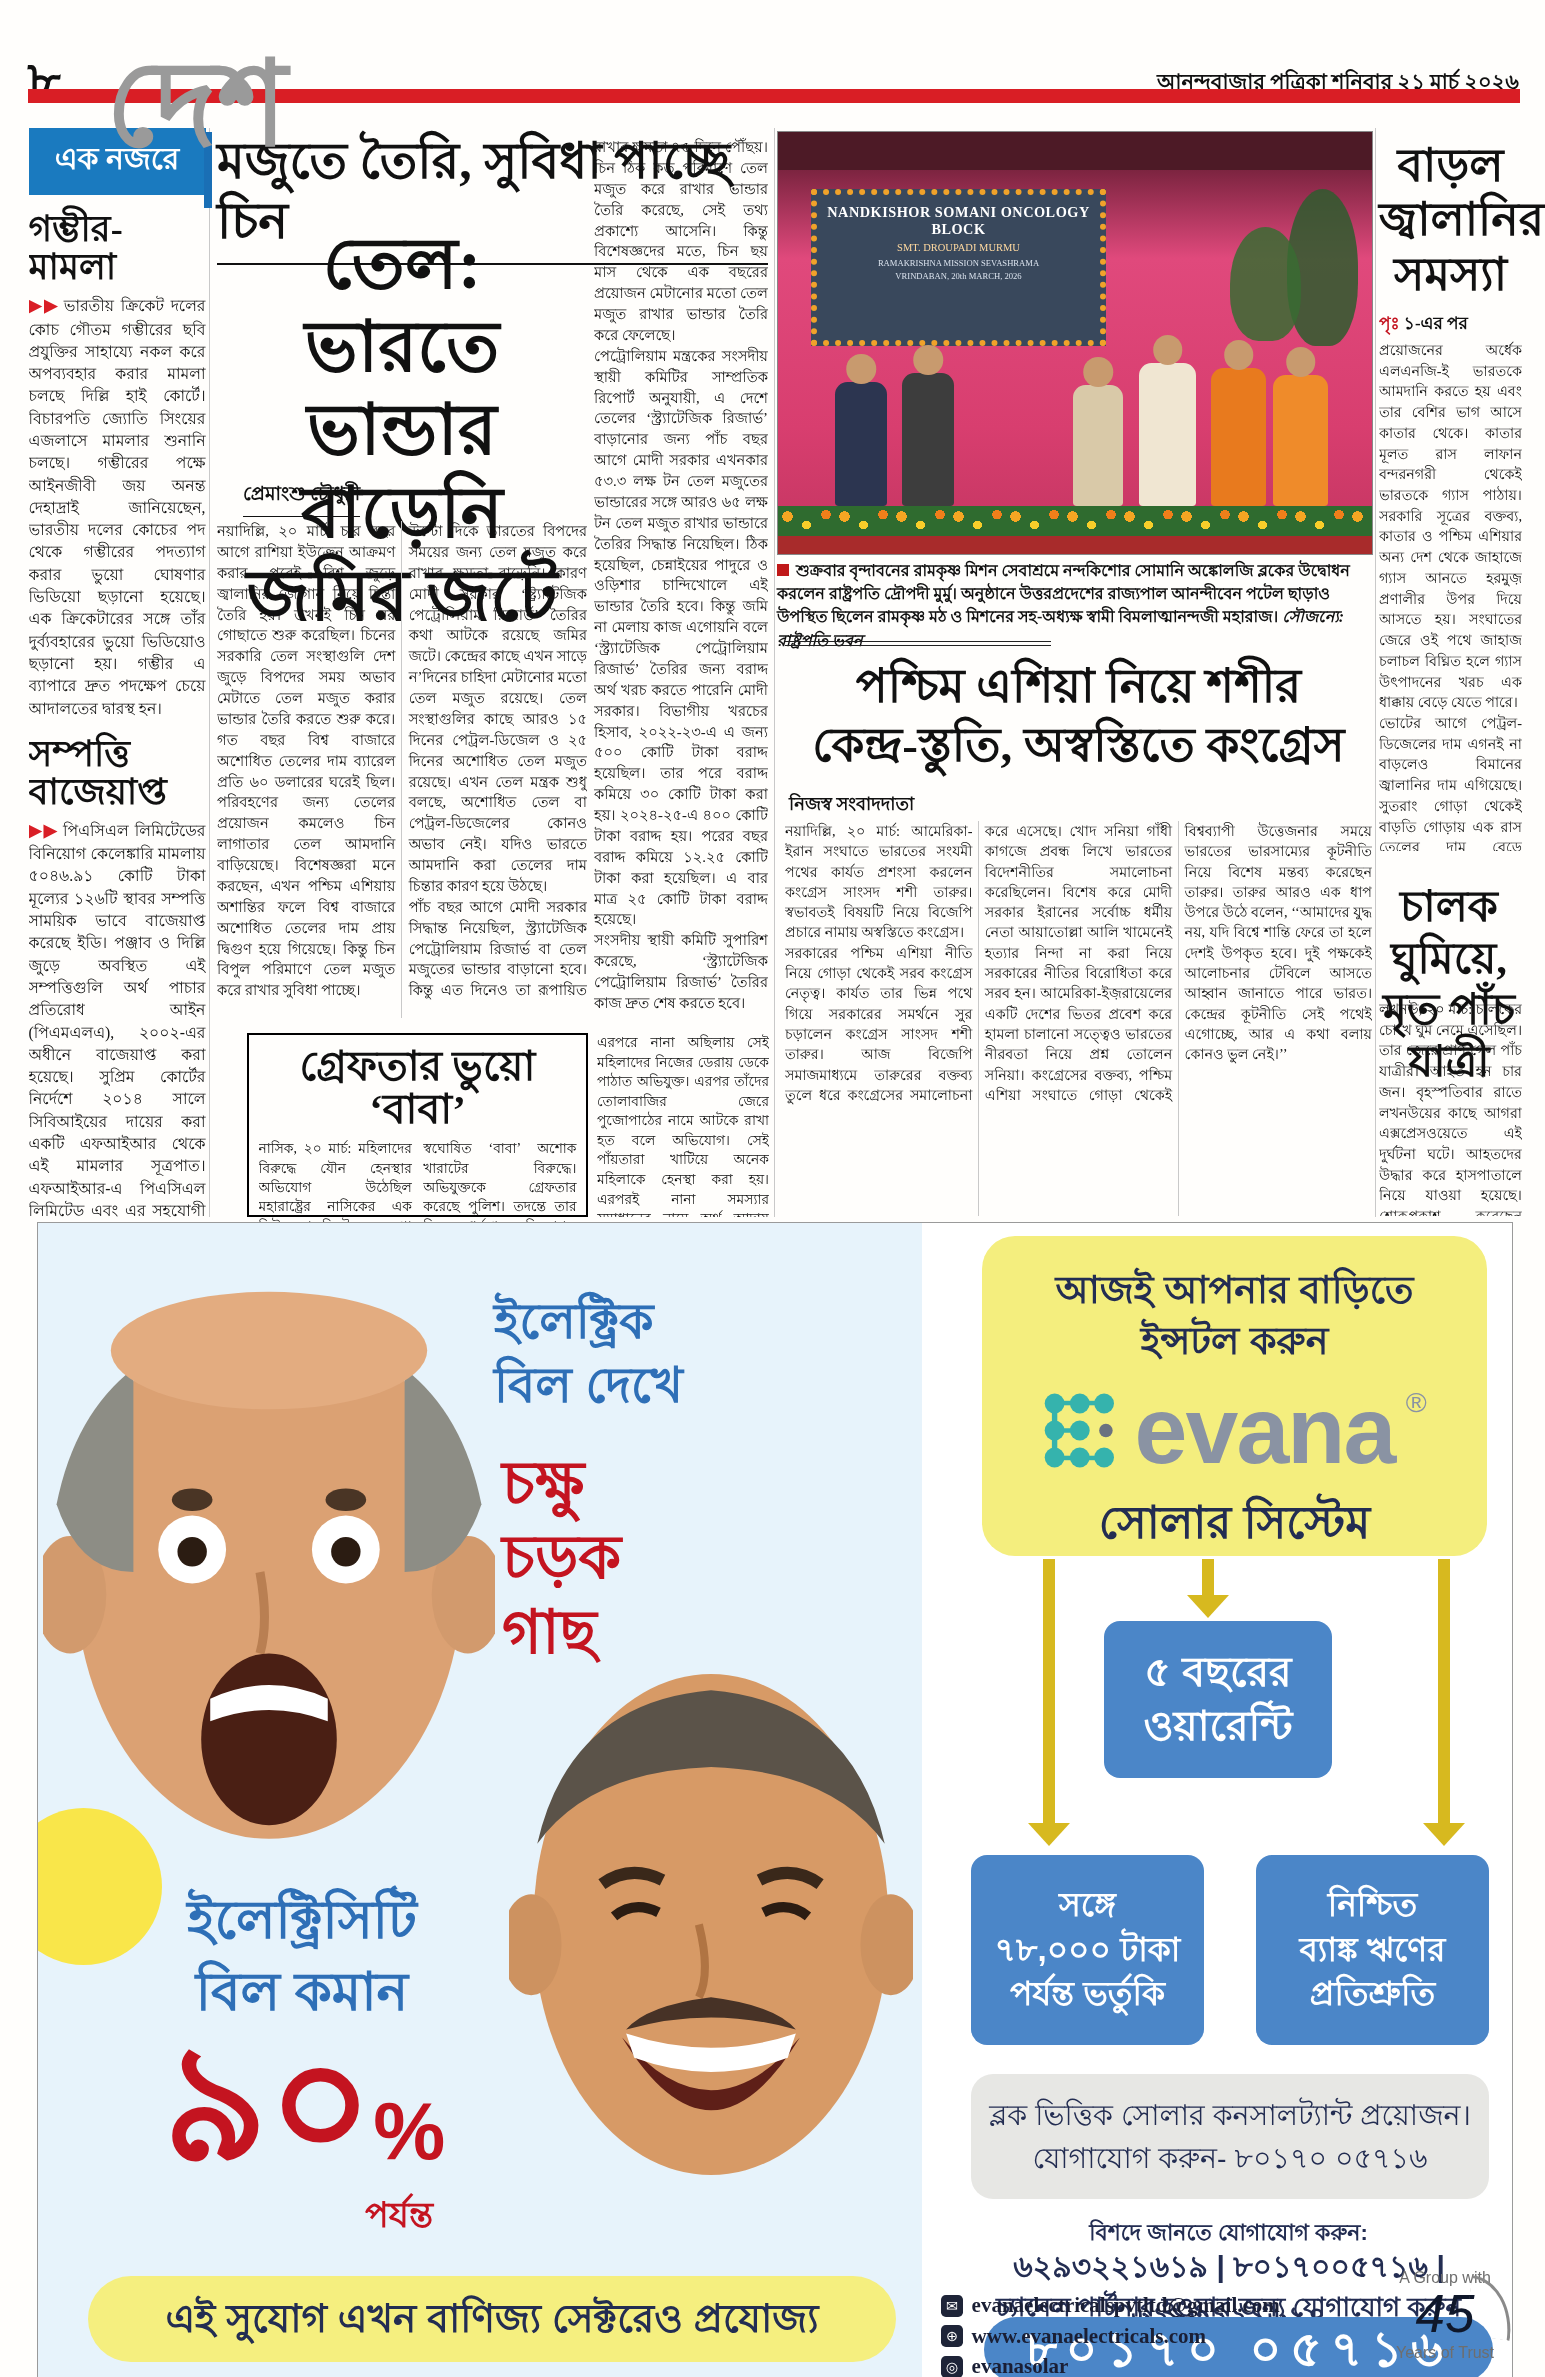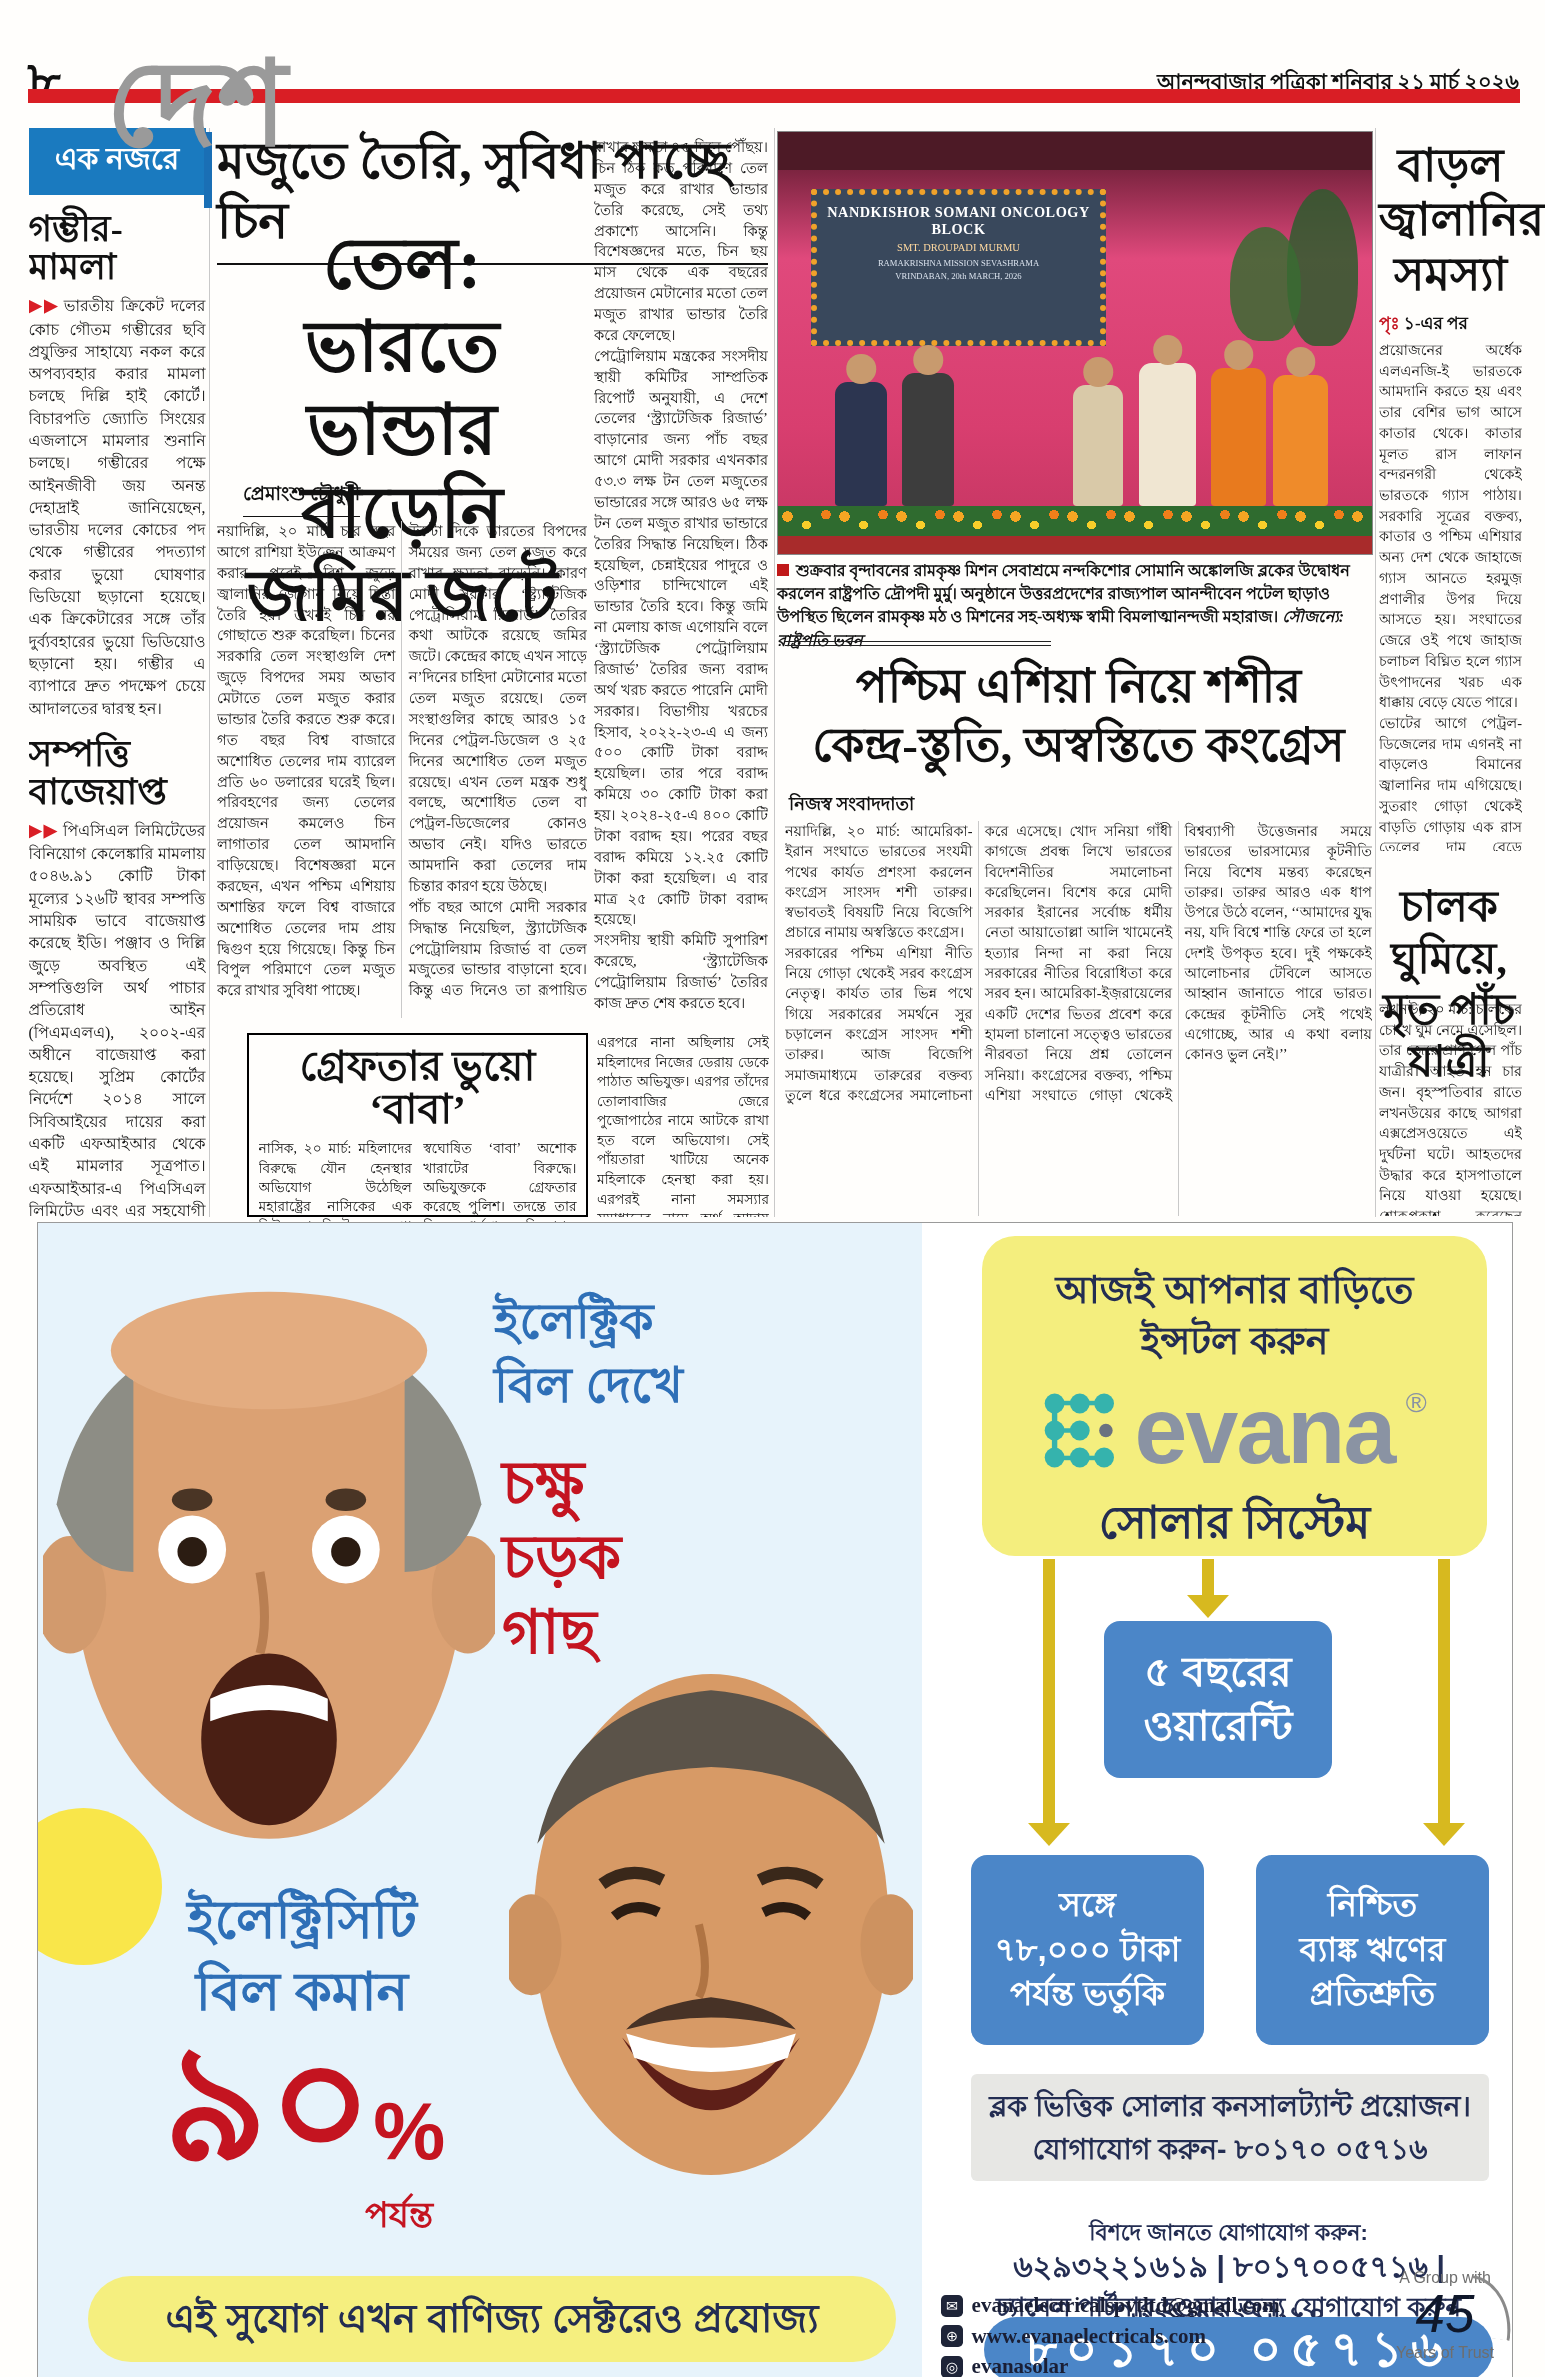--- a/index.html
+++ b/index.html
@@ -90,22 +90,22 @@
   .ybox .l1{font-size:38px;font-weight:bold;line-height:1.35;margin-top:28.5px;}
   .brandrow{margin-top:16px;display:flex;align-items:center;justify-content:center;gap:11.4px;}
   .brand{font-size:95px;font-weight:bold;color:#8a93a3;line-height:1;letter-spacing:-1.9px;}
   .reg{font-size:28.5px;color:#8a93a3;vertical-align:top;position:relative;top:-28.5px;}
   .solartxt{font-size:45px;font-weight:bold;margin-top:9.5px;}
   .arrow{position:absolute;width:12.4px;background:#d7b91f;}
   .arrow:after{content:"";position:absolute;left:50%;bottom:-21px;transform:translateX(-50%);
      border-left:21px solid transparent;border-right:21px solid transparent;border-top:23px solid #d7b91f;}
   .bluebox{position:absolute;background:#4b86c8;border-radius:16px;color:#fff;font-weight:bold;
            text-align:center;display:flex;align-items:center;justify-content:center;}
-  .graybox{left:933px;top:742px;width:518px;height:107px;background:#e7e7e4;border-radius:6px;
-           color:#232d52;font-size:28.5px;font-weight:bold;text-align:center;display:flex;align-items:center;justify-content:center;line-height:1.5;}
+  .graybox{left:933px;top:742px;width:518px;height:125px;background:#e7e7e4;border-radius:22px;
+           color:#232d52;font-size:28.5px;font-weight:normal;text-align:center;display:flex;align-items:center;justify-content:center;line-height:1.5;}
   .details{left:903px;top:881px;width:575px;font-size:22px;font-weight:bold;color:#232d52;text-align:center;}
   .numbers{left:894px;top:910px;width:594px;font-size:30px;font-weight:bold;color:#232d52;text-align:center;}
   .channel{left:903px;top:952px;width:575px;font-size:26px;font-weight:bold;color:#232d52;text-align:center;}
   .bigpill{left:946px;top:984px;width:509px;height:65px;background:#4b86c8;border-radius:57px;
            color:#fff;font-size:49px;font-weight:bold;text-align:center;line-height:65px;letter-spacing:8.6px;}
   .crow{display:flex;align-items:center;gap:8.6px;margin-bottom:5.7px;}
   .cicon{width:22px;height:22px;background:#1e2438;color:#fff;border-radius:4.8px;font-size:14.3px;
          display:flex;align-items:center;justify-content:center;flex:0 0 22px;}
   .ctext{font-size:21px;font-weight:bold;color:#1a1f35;font-family:"Liberation Serif",serif;}
   .grouplogo{left:1350px;top:1046px;width:114px;text-align:center;color:#6e6e6e;}

